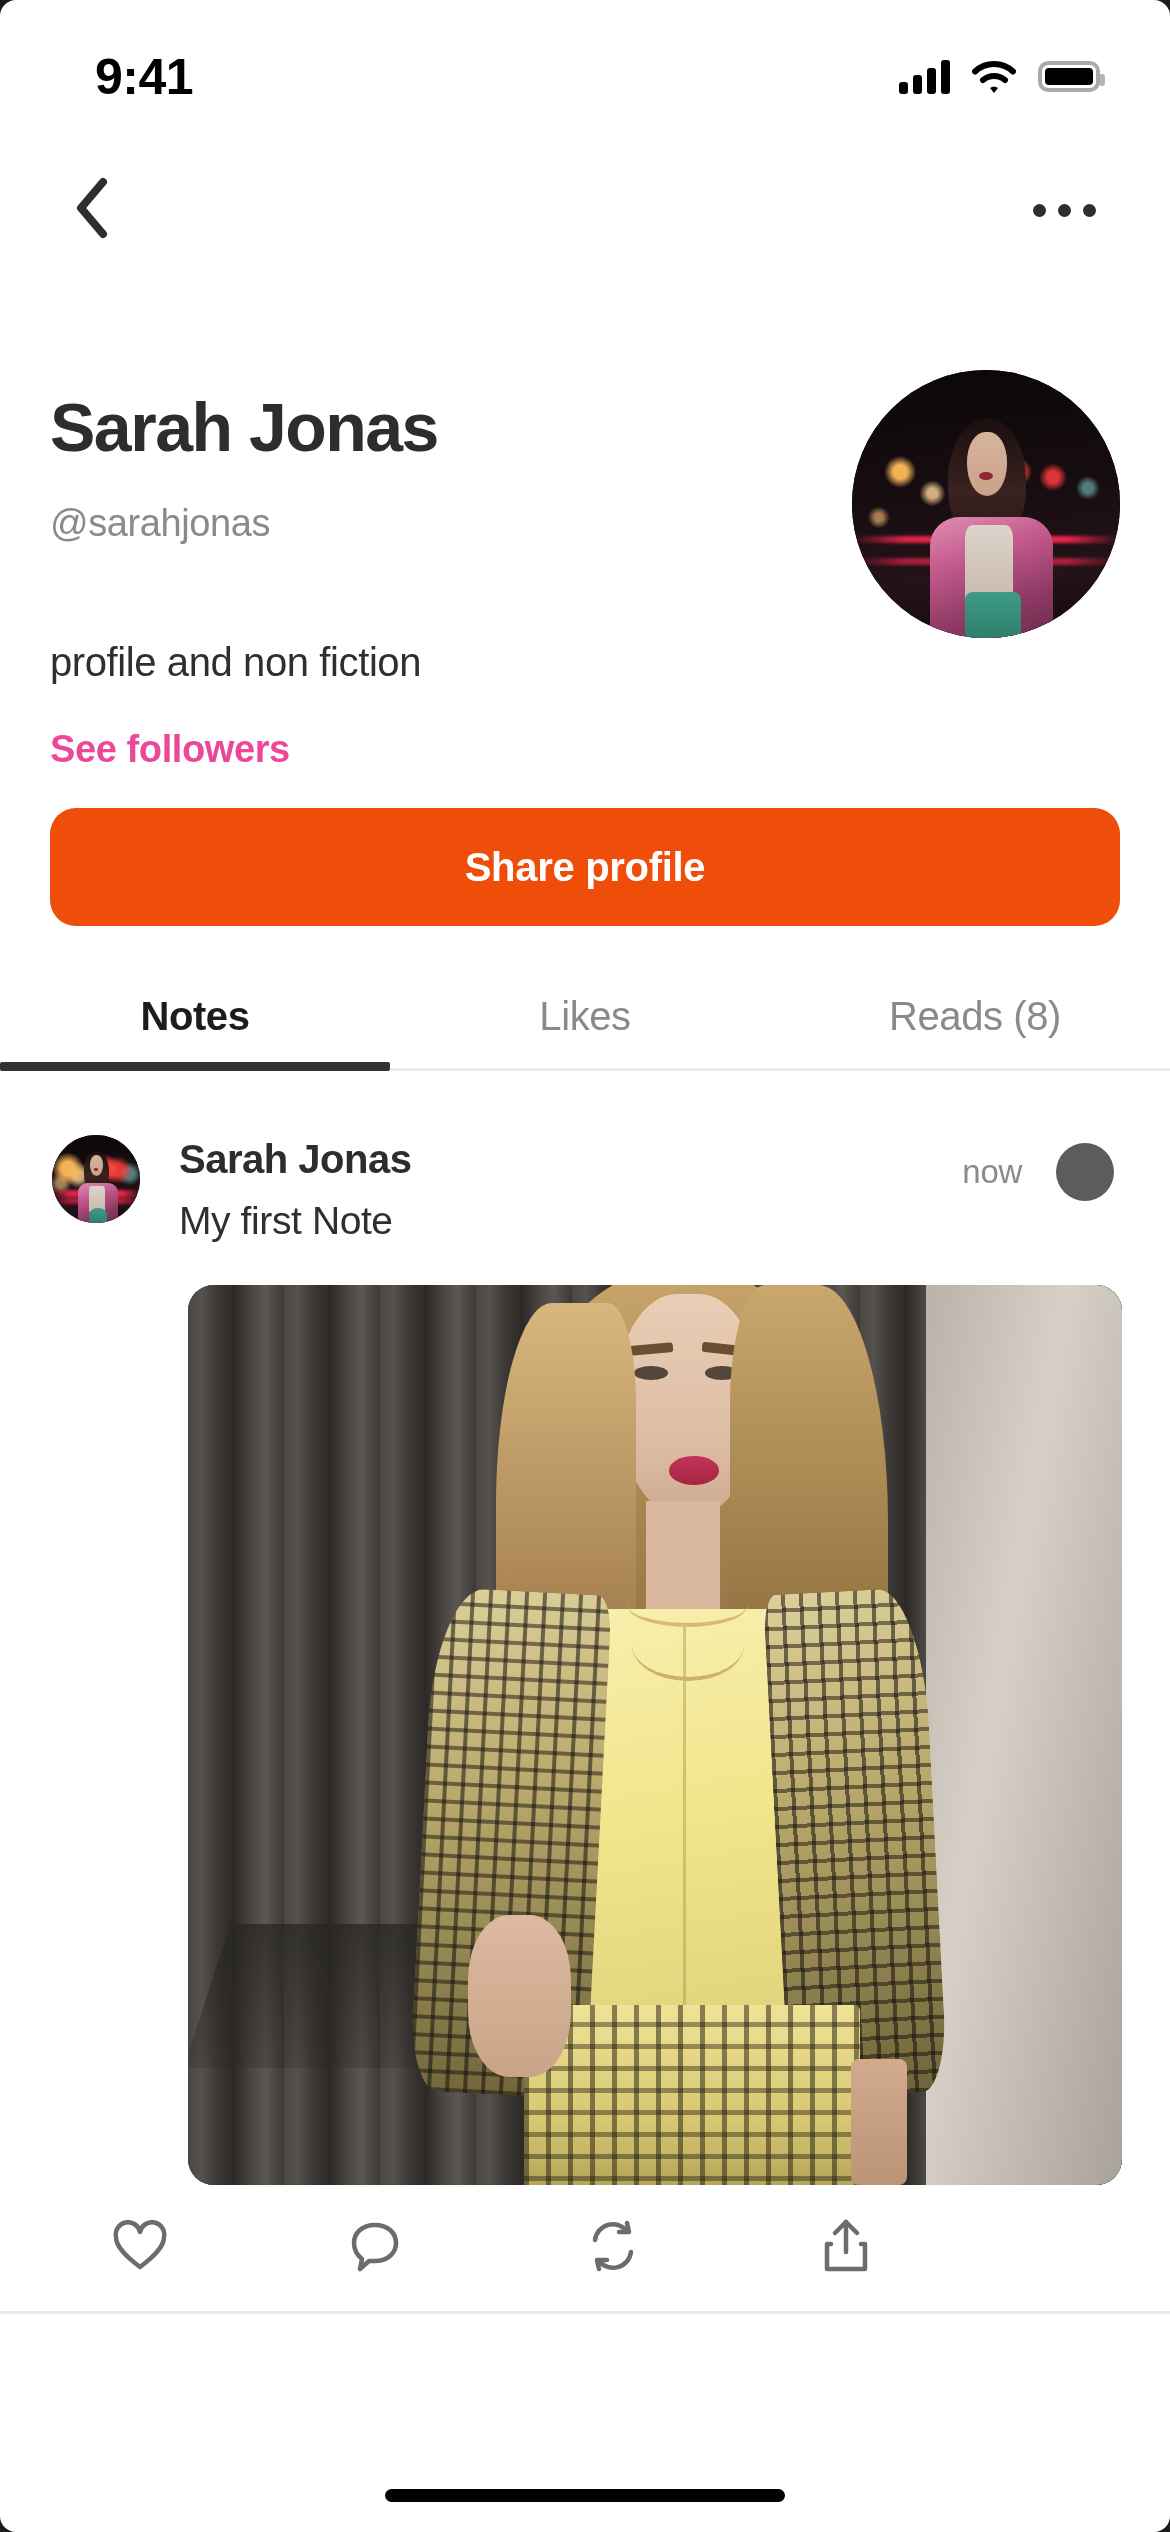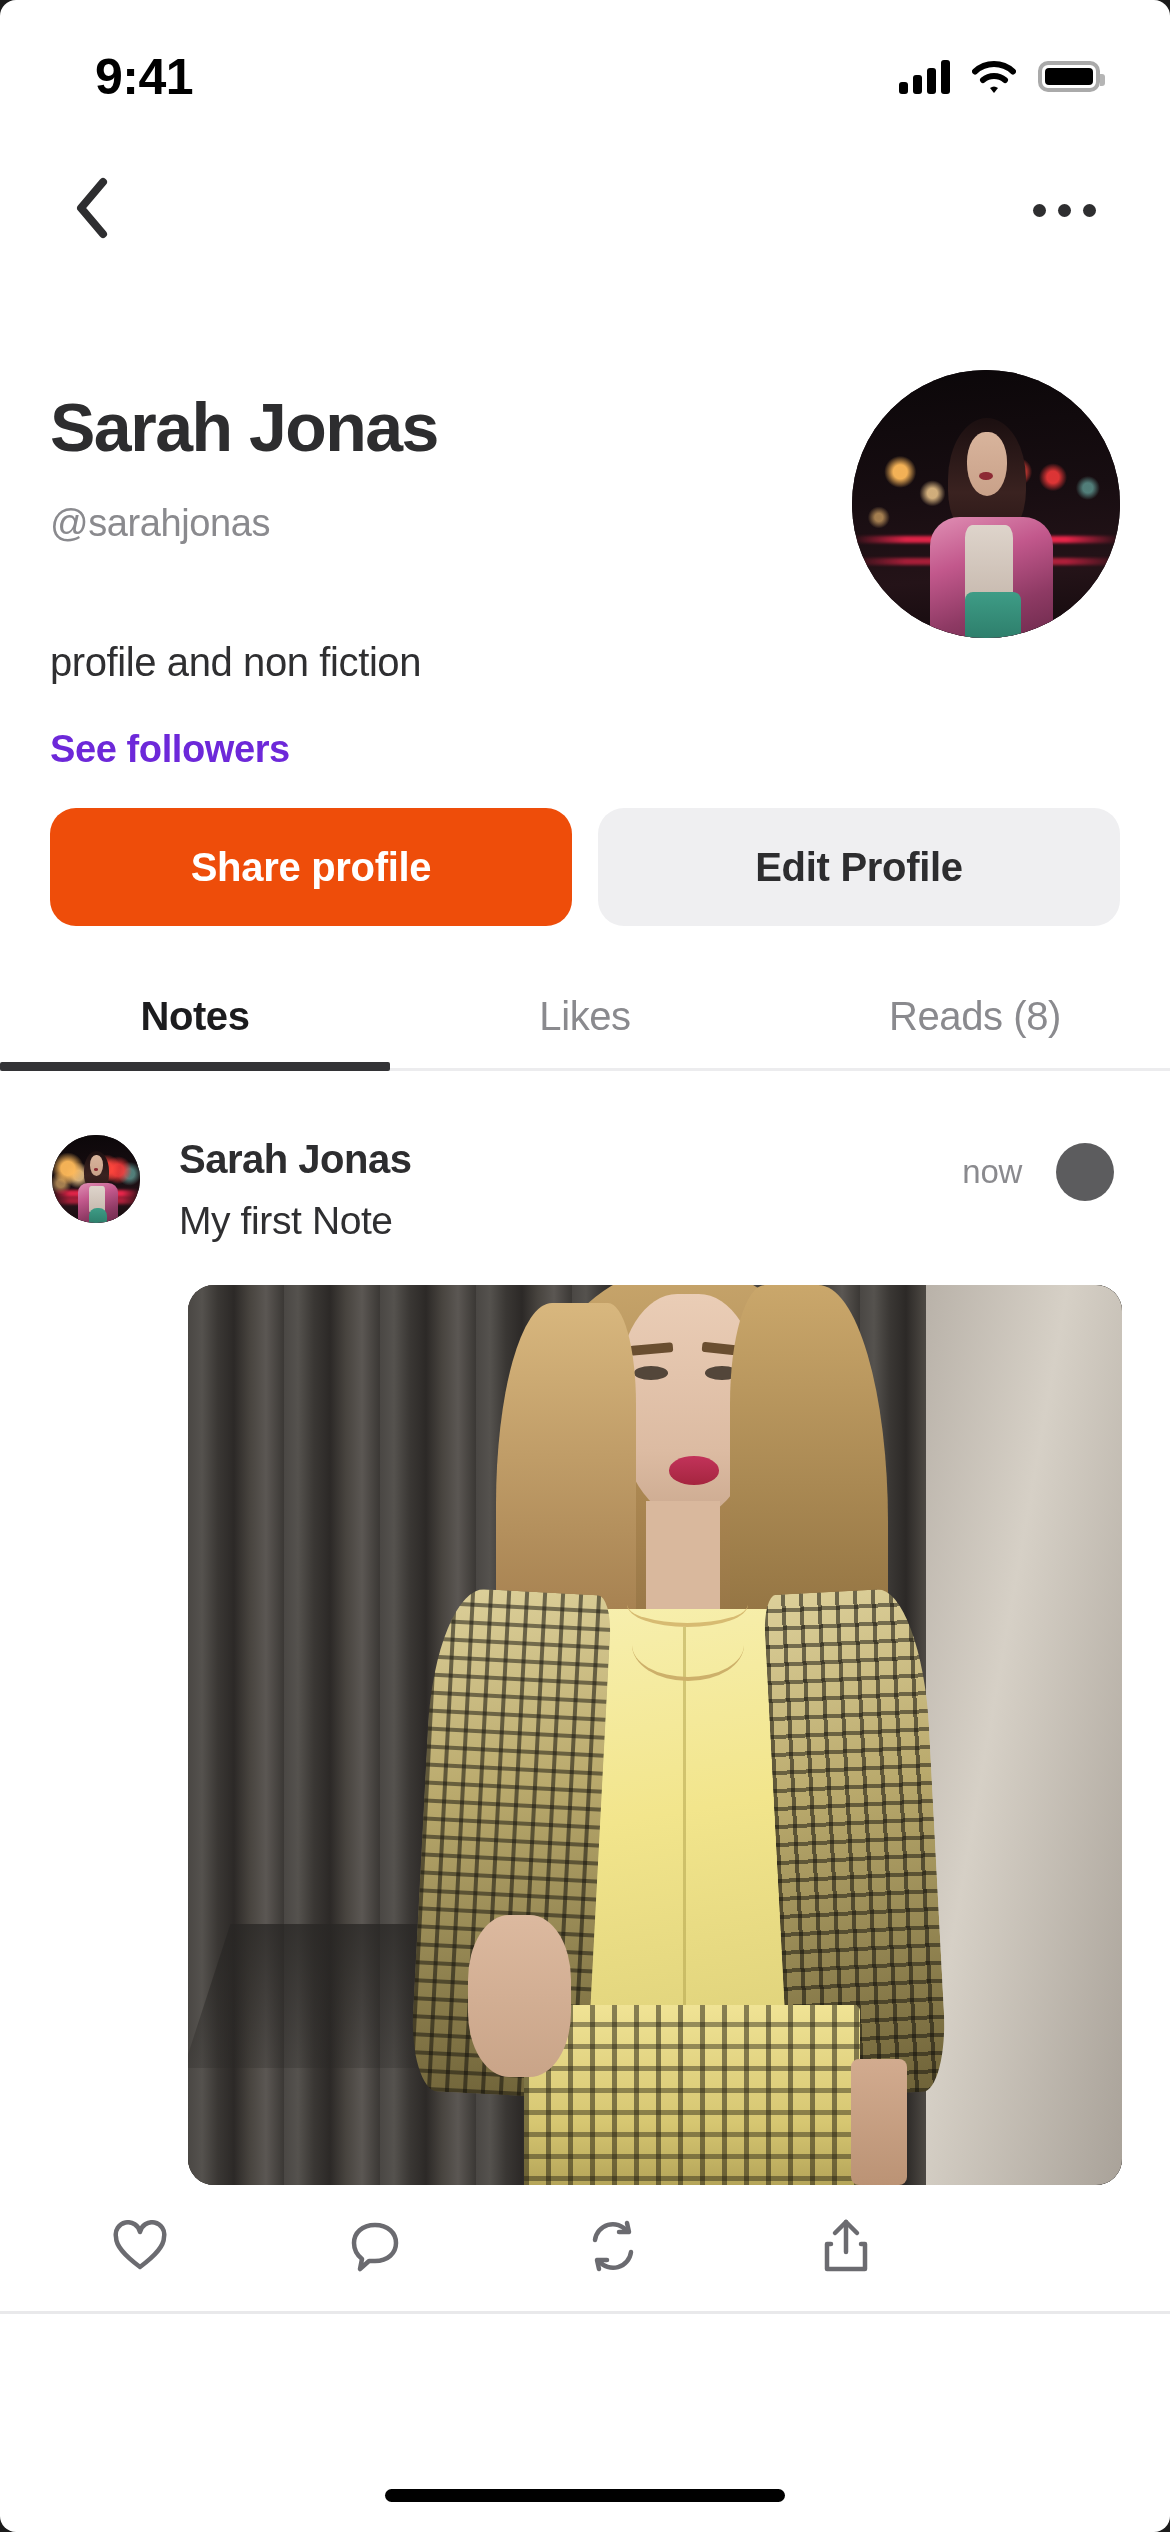--- a/index.html
+++ b/index.html
@@ -191,21 +191,21 @@
     top: 640px; left: 50px;
     font-size: 40px;
     color: #2f2f31;
     letter-spacing: -0.4px;
   }
   .see-followers {
     position: absolute;
     top: 728px; left: 50px;
     font-size: 38px;
     font-weight: bold;
-    color: #6d28d9;
+    color: #ec4899;
     letter-spacing: -0.4px;
   }
 
   
   .actions {
     position: absolute;
     top: 808px; left: 50px;
     width: 1070px;
     display: flex;
     gap: 26px;
@@ -557,21 +557,20 @@
         <div class="np-pants"></div>
       </div>
     </div>
   </div>
 
   <div class="bio">profile and non fiction</div>
   <div class="see-followers">See followers</div>
 
   <div class="actions">
     <button class="btn btn-primary">Share profile</button>
-    <button class="btn btn-secondary">Edit Profile</button>
   </div>
 
   <div class="tabs">
     <button class="tab active">Notes</button>
     <button class="tab">Likes</button>
     <button class="tab">Reads (8)</button>
   </div>
   <div class="tabs-divider"></div>
   <div class="tab-underline"></div>
 

